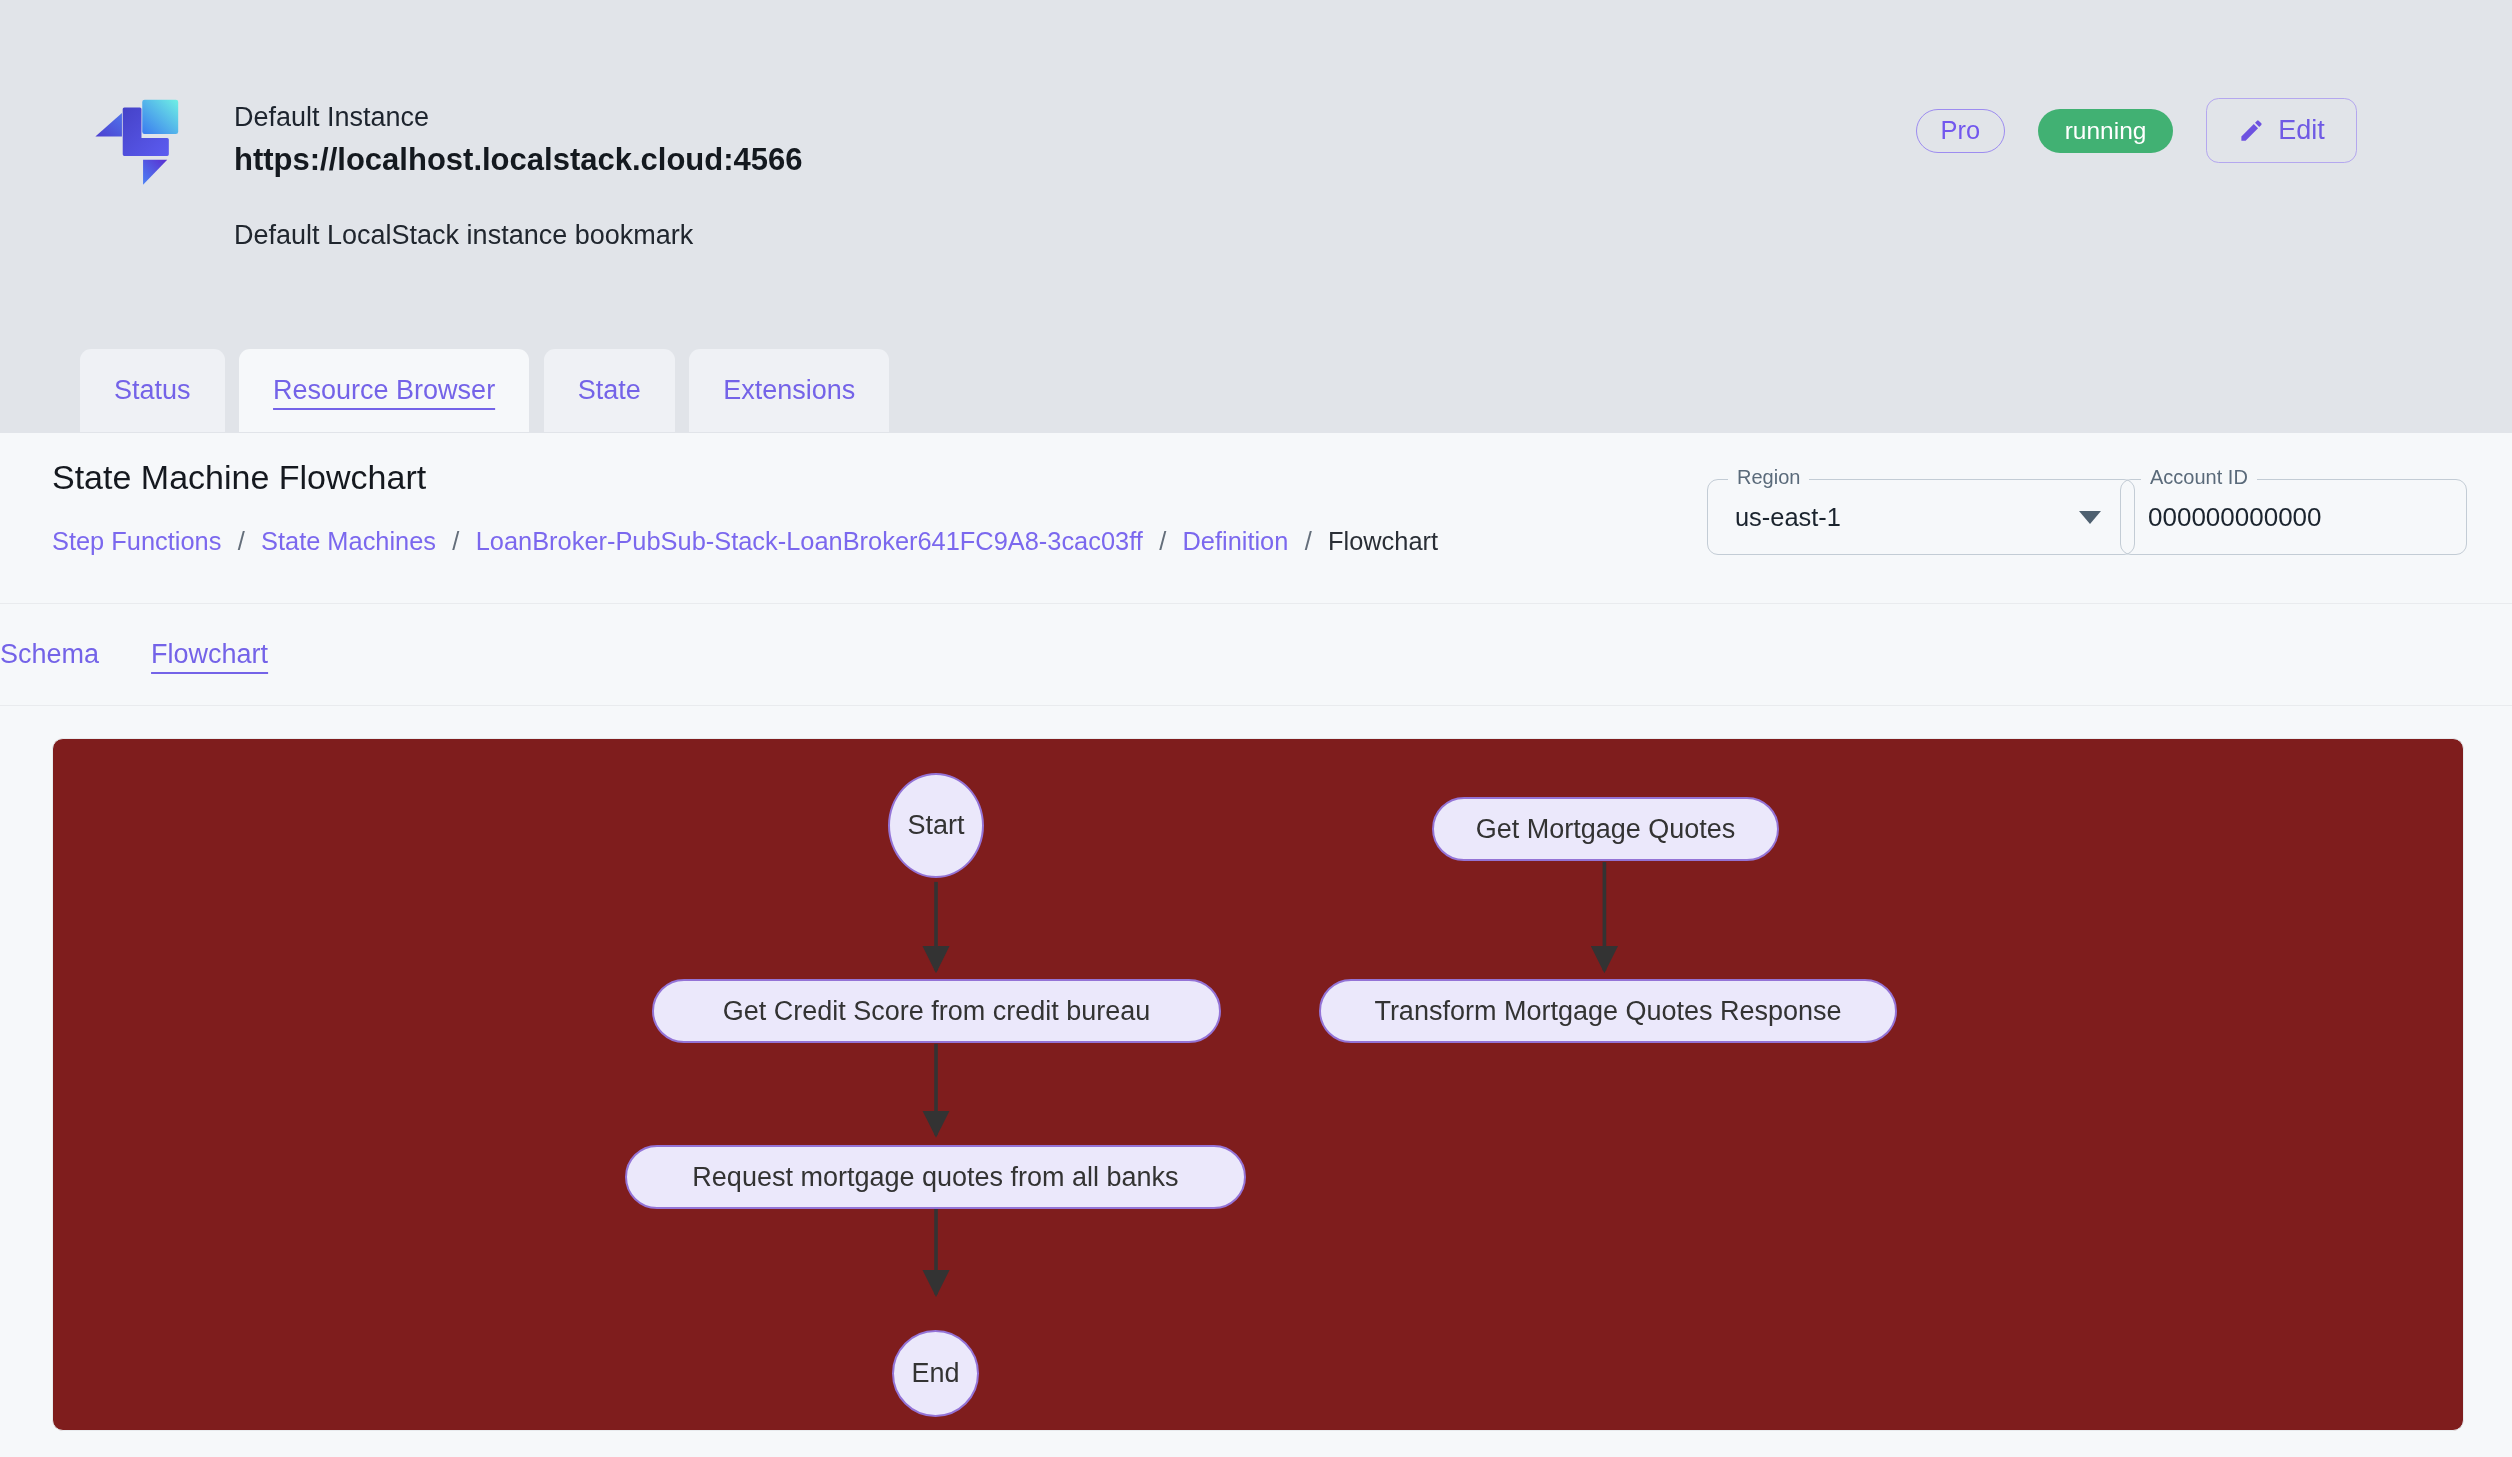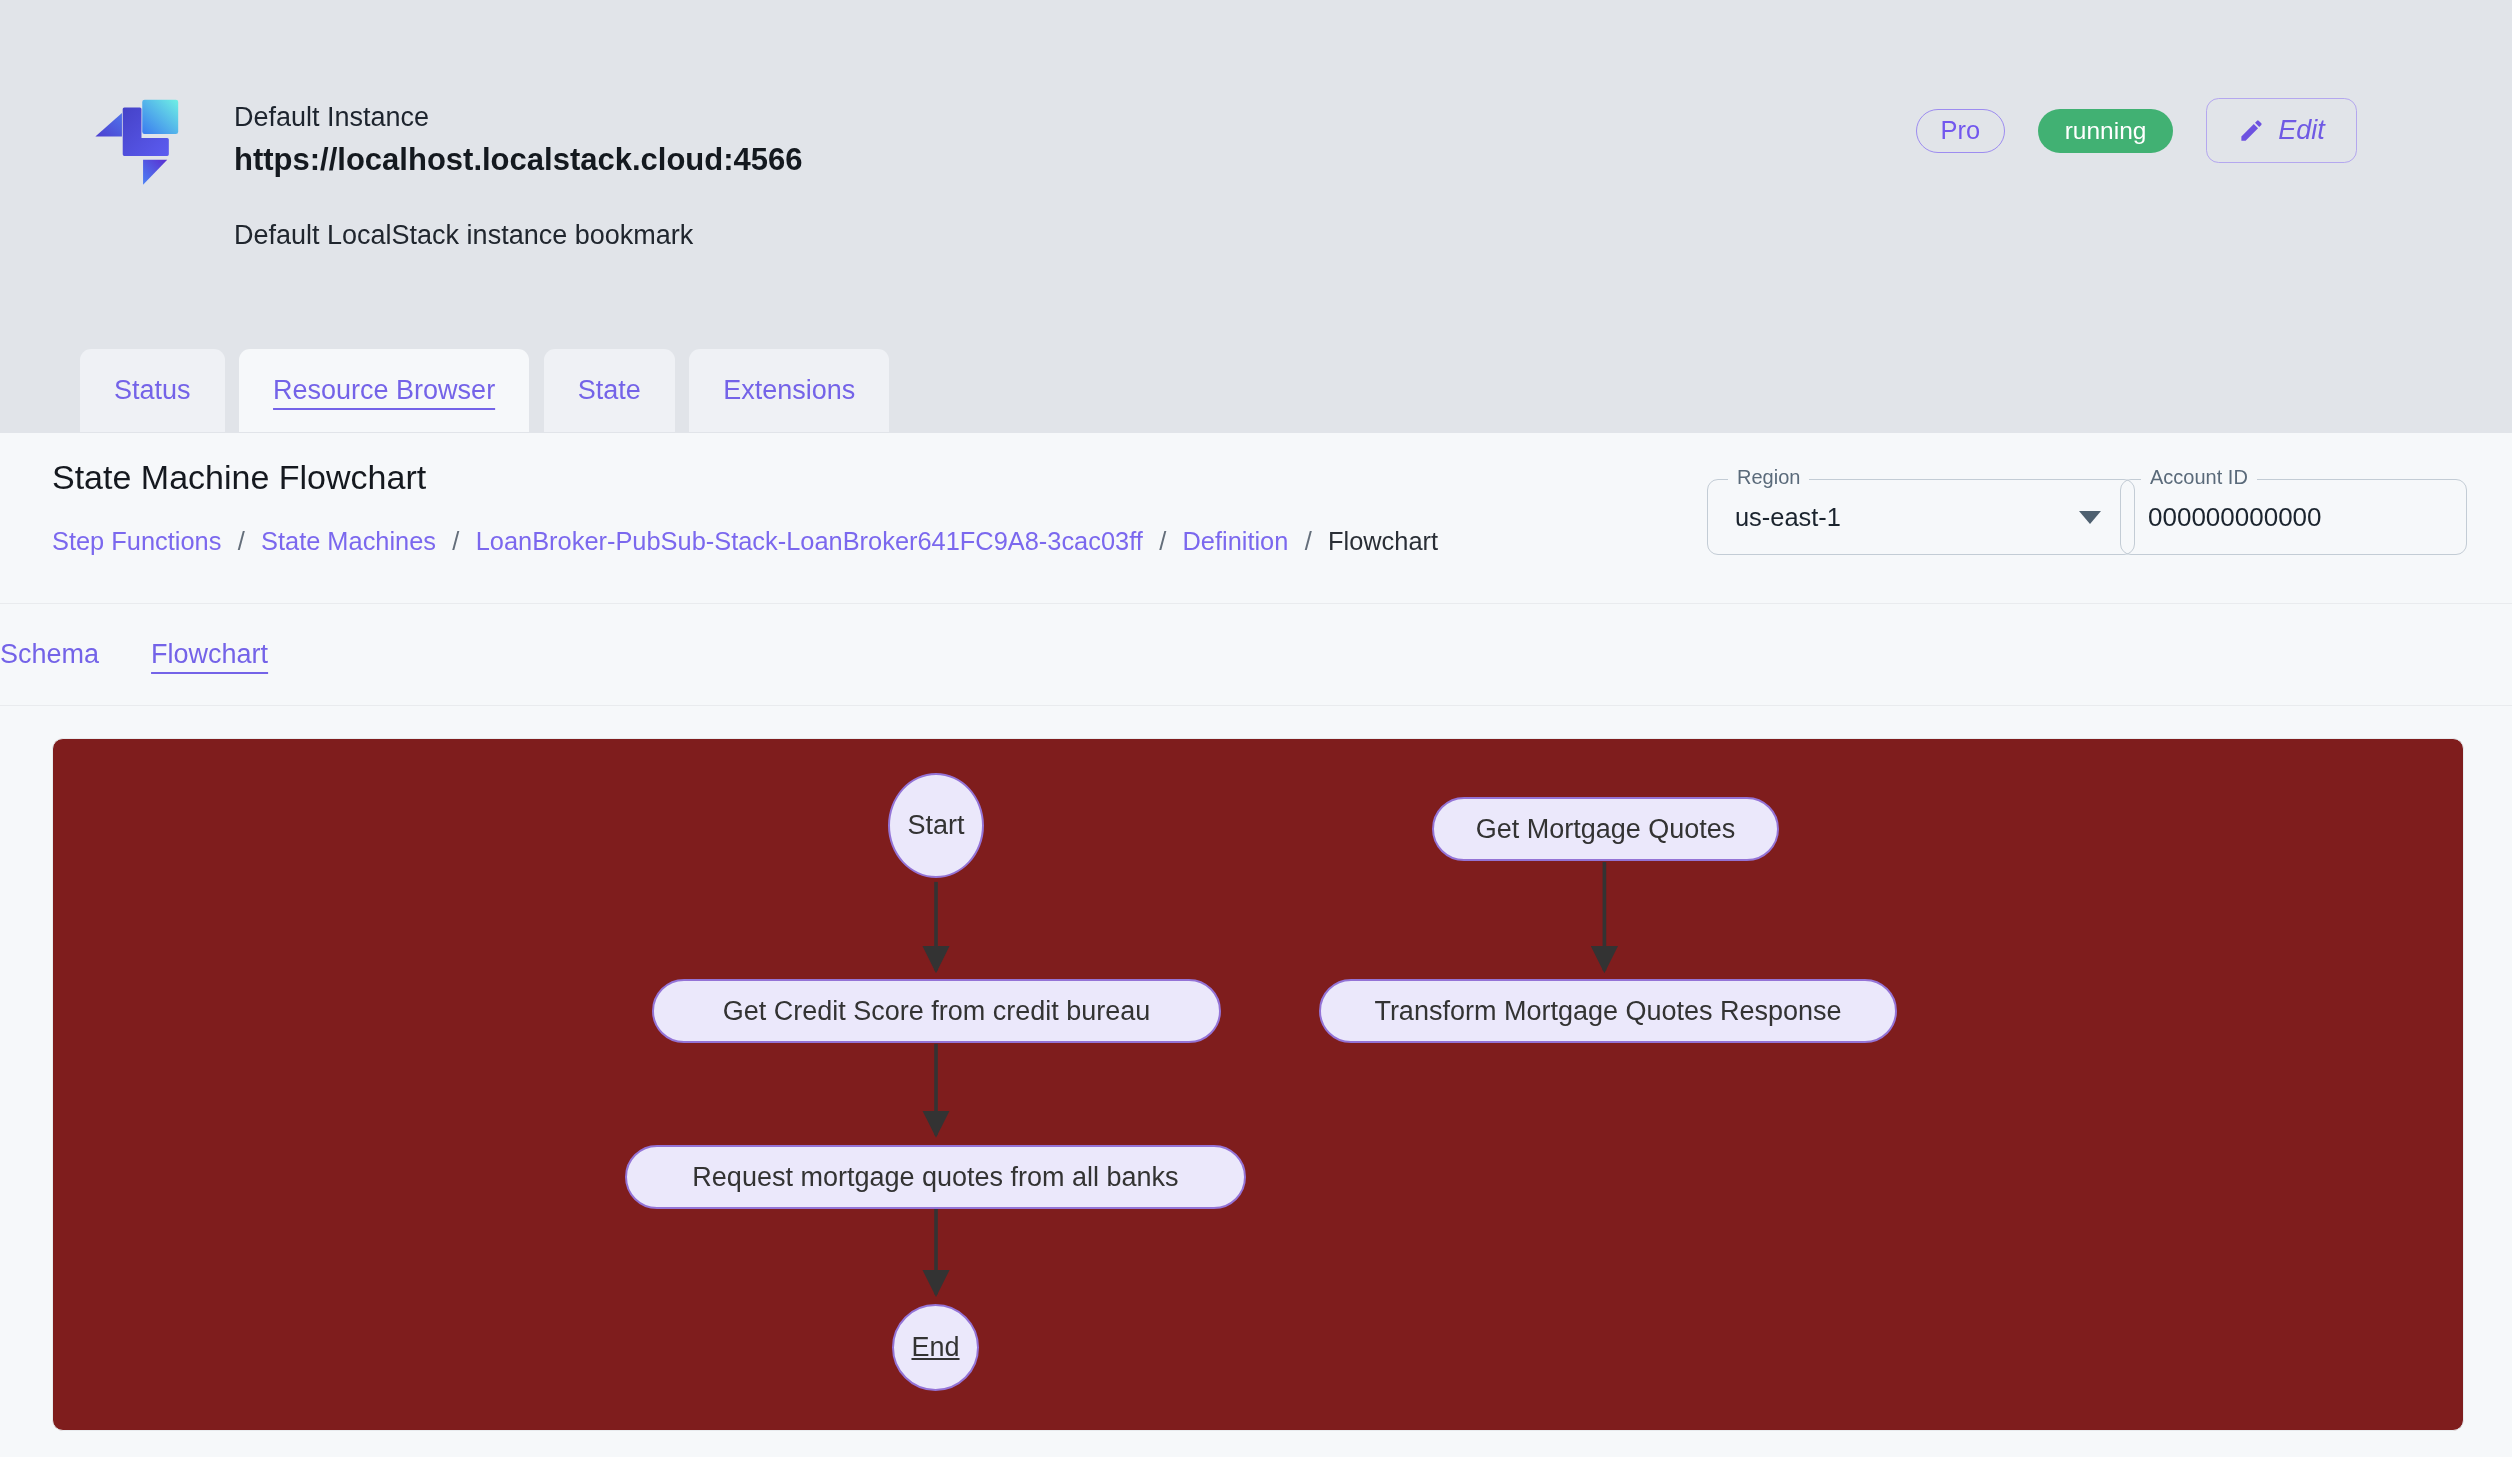--- a/index.html
+++ b/index.html
@@ -13,21 +13,21 @@
   .instance-name { font-size:27px; color:#1d242e; }
   .instance-url { margin-top:9px; font-family:Liberation Sans, sans-serif; font-weight:700; font-size:31px; color:#14191f; }
   .instance-desc { margin-top:42px; font-size:27px; color:#20262e; }
 
   .header-actions { position:absolute; left:1916px; top:98px; display:flex; align-items:center; }
   .chip { display:inline-flex; align-items:center; justify-content:center; height:44px; border-radius:29px; font-size:25.4px; }
   .chip-pro { border:1.8px solid #9d8cf0; color:#7257ee; padding:0 23.6px; background:transparent; }
   .chip-running { background:#41b173; color:#ffffff; padding:12px 27px; margin-left:33px; font-size:24.5px; }
   .edit-btn { display:inline-flex; align-items:center; gap:12.7px; height:65px; margin-left:33px; padding:0 31px;
               border:1.8px solid #b4a7ef; border-radius:12.7px; background:transparent; color:#6f5ae4;
-              font-size:27px; font-family:"Liberation Sans", sans-serif; cursor:pointer;font-style:italic; }
+              font-size:27px; font-family:"Liberation Sans", sans-serif; cursor:pointer; }
   .edit-btn svg { width:27px; height:27px; fill:#6d52e0; }
 
   
   .tabs { position:absolute; left:80px; top:349px; display:flex; gap:14.5px; height:83px; }
   .tab { display:flex; align-items:center; padding:0 34px; font-size:27px; color:#7463e8;
          background:#eff1f5; border-radius:11px 11px 0 0; cursor:pointer; white-space:nowrap; }
   .tab.active { background:#f6f8fa; text-decoration:underline; text-underline-offset:9px; text-decoration-thickness:1.8px; }
 
   
   .panel { position:absolute; left:0; top:433px; width:2512px; height:1024px; background:#f6f8fa; }
@@ -56,21 +56,21 @@
   .card { position:absolute; left:52px; top:305px; width:2412px; height:693px; background:#7f1d1d;
           border:0.9px solid #e8ebee; border-radius:11px; }
   .edges { position:absolute; left:0; top:0; width:100%; height:100%; pointer-events:none; }
   .fnode { position:absolute; display:flex; align-items:center; justify-content:center;
            background:#ebe8fb; border:2.3px solid #9473d6; color:#333333; font-size:27px; text-align:center; white-space:nowrap; }
   .fnode.pill { border-radius:33px; height:64px; }
   .fnode.ellipse { border-radius:50%; }
   .node-start { left:835px; top:34px;  width:96px; height:105px; }
   .node-credit { left:599px; top:240px; width:569px; }
   .node-request { left:572px; top:406px; width:621px; }
-  .node-end { left:839px; top:565px; width:87px; height:87px;text-decoration:underline; }
+  .node-end { left:839px; top:591px; width:87px; height:87px; }
   .node-getq { left:1379px; top:58px; width:347px; }
   .node-transform { left:1266px; top:240px; width:578px; }
 </style>
 </head>
 <body>
 
 <div class="screen">
 
   <div class="logo">
     <svg viewBox="0 0 160 140" width="125" height="113">

